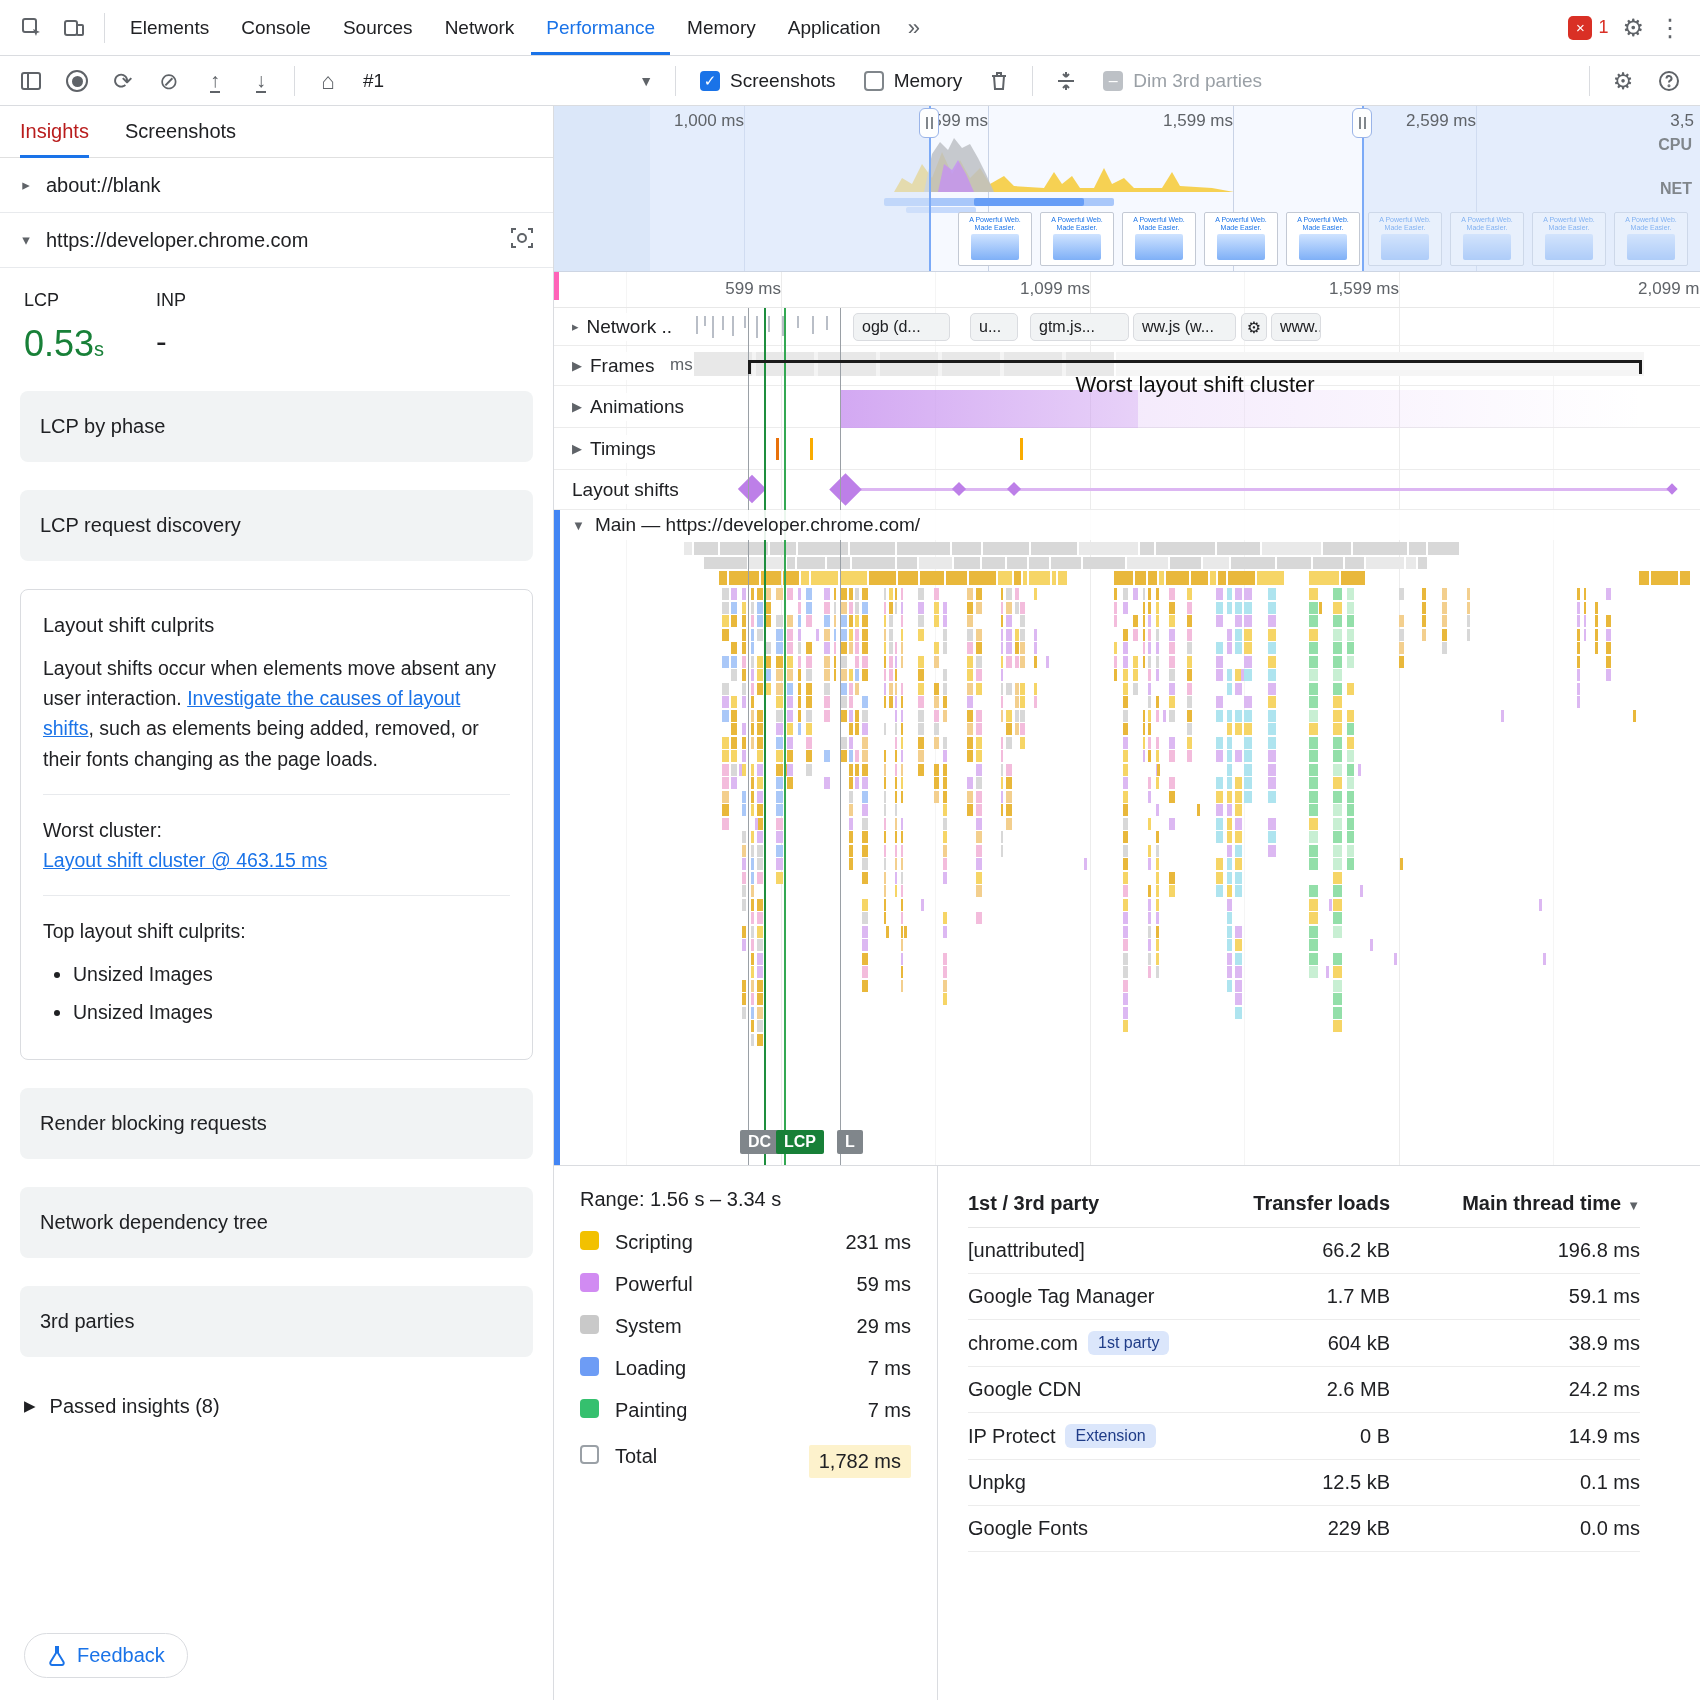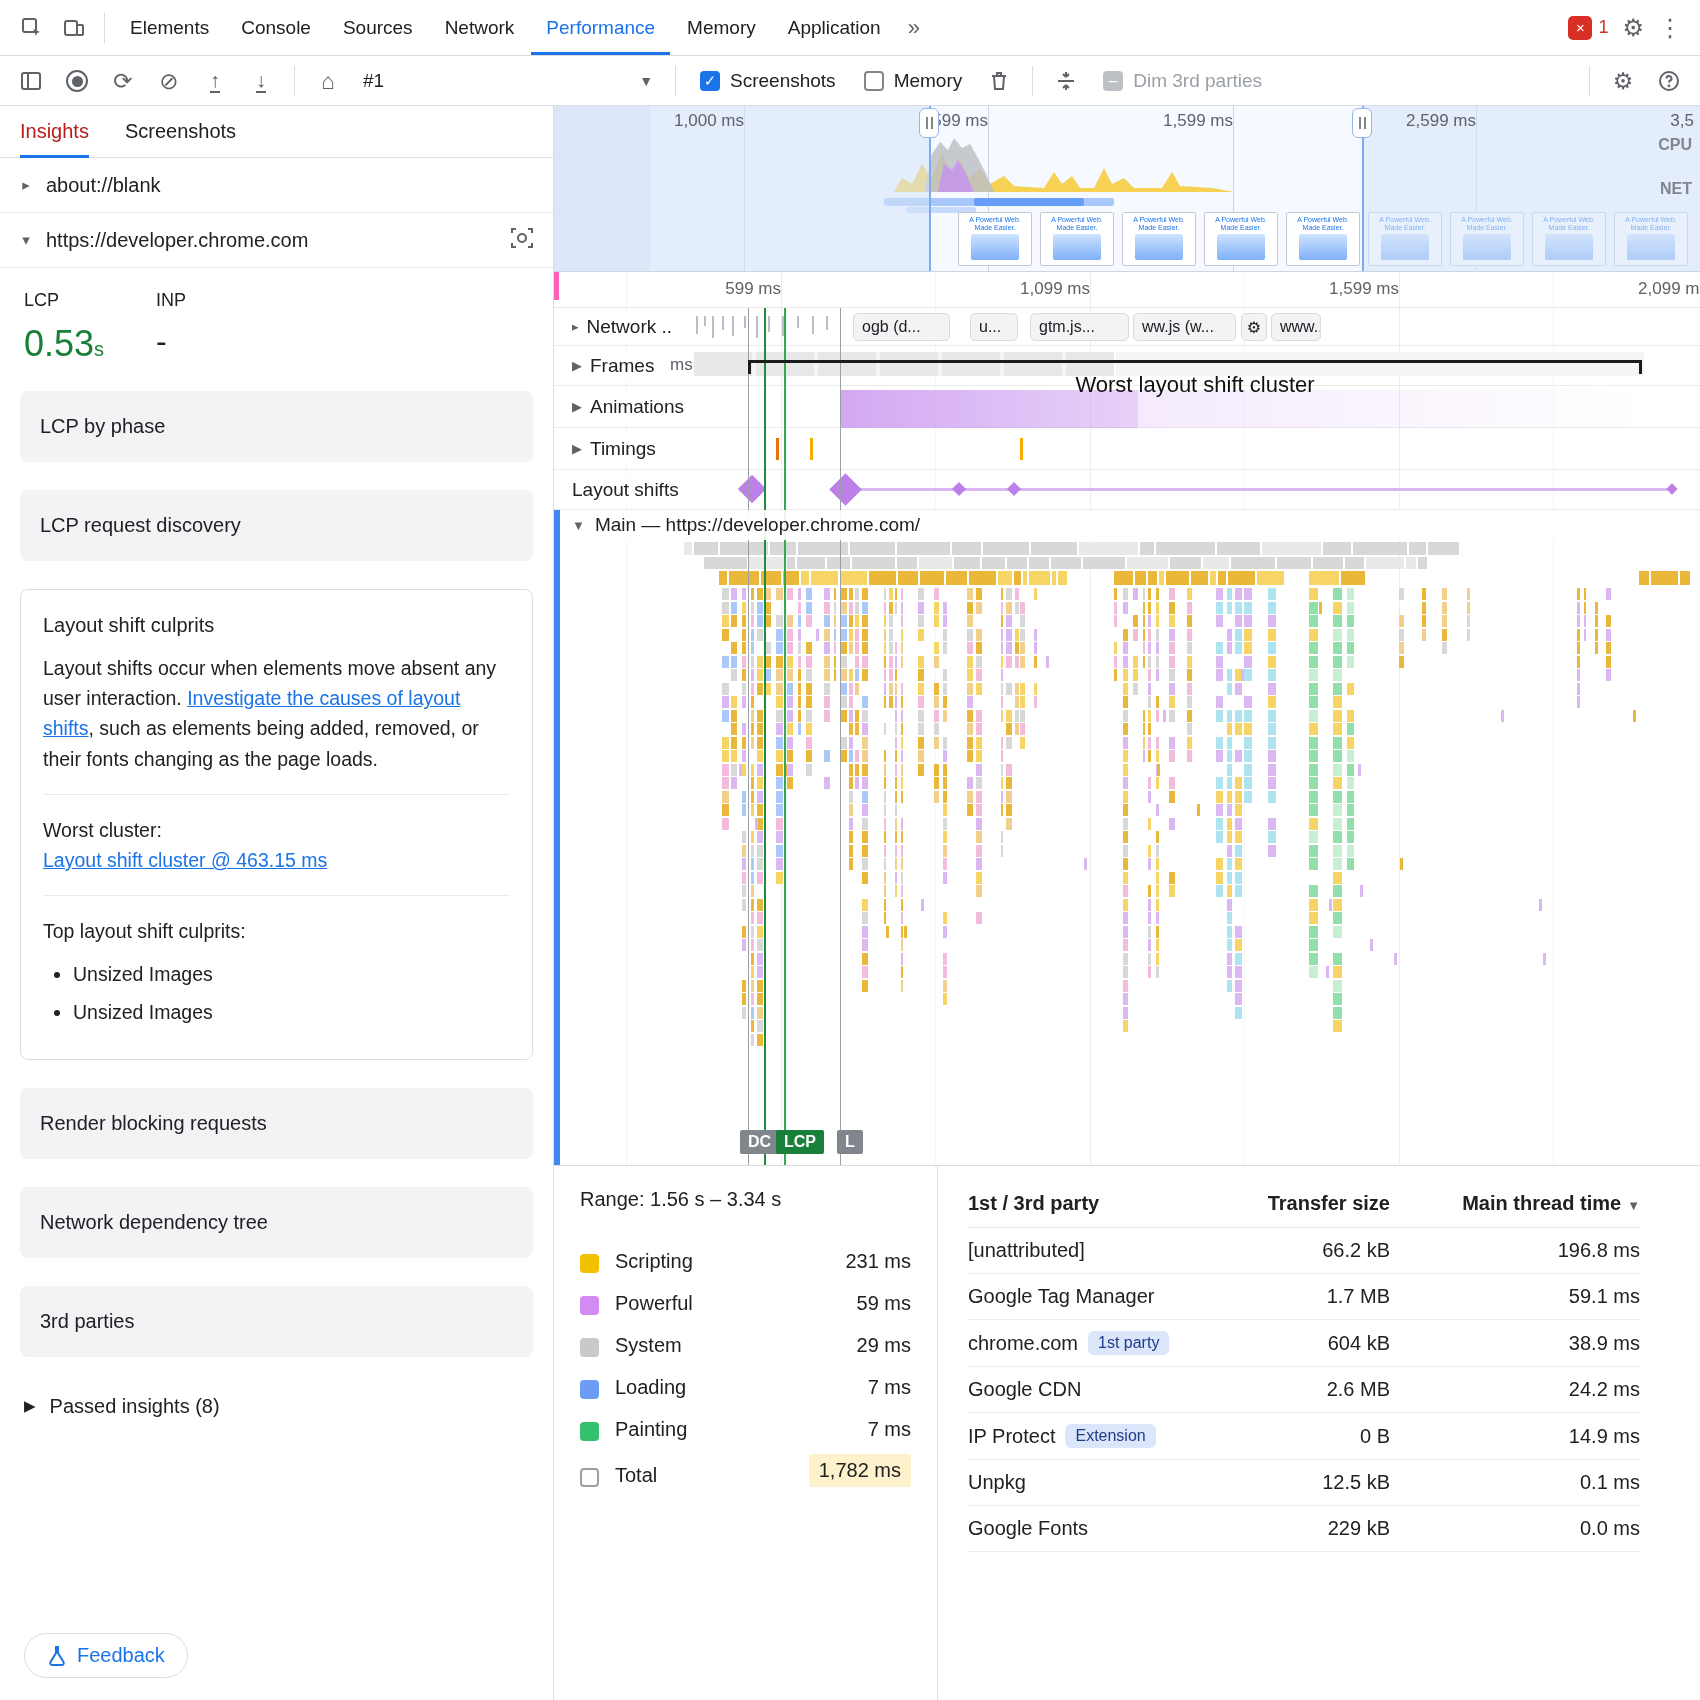--- a/index.html
+++ b/index.html
@@ -113,21 +113,21 @@
 .badge{position:absolute;z-index:10;color:#fff;font-size:16px;font-weight:700;padding:4px 8px;border-radius:2px;line-height:1}
 
 
 .bottom{position:absolute;left:0;right:0;bottom:0;height:535px;border-top:1px solid #dadce0;background:#fff;display:flex;flex-direction:column}
 .btabs{height:50px;border-bottom:1px solid #e0e0e0;display:flex;align-items:center;padding:0 22px;gap:38px;flex:0 0 auto}
 .btab{height:50px;display:flex;align-items:center;font-size:20px;color:#202124}
 .btab.active{color:#1a73e8;box-shadow:inset 0 -3px 0 #1a73e8}
 .bcontent{flex:1;display:flex;min-height:0}
 .bleft{width:384px;flex:0 0 auto;border-right:1px solid #dadce0;padding:22px 26px 0 26px}
 .range{font-size:20px;margin-bottom:20px}
-.lrow{display:flex;align-items:flex-end;height:42px}
+.lrow{display:flex;align-items:flex-start;height:42px}
 .sw{width:19px;height:19px;border-radius:4px;margin-right:16px;flex:0 0 auto}
 .sw.empty{background:#fff;border:2px solid #9aa0a6}
 .llabel{flex:1;font-size:20px}
 .lval{font-size:20px}
 .totalrow{margin-top:4px}
 .tothl{background:#fdf2cc;padding:5px 10px;border-radius:2px}
 .bright{flex:1;padding:14px 60px 0 30px;overflow:hidden}
 table.ptable{width:100%;border-collapse:collapse}
 .ptable th{font-size:20px;font-weight:700;text-align:left;padding:12px 0;border-bottom:1px solid #e6e6e6;white-space:nowrap}
 .ptable th.num,.ptable td.num{text-align:right}
@@ -1481,21 +1481,21 @@
             <span class="sw empty"></span>
             <span class="llabel">Total</span>
             <span class="lval tothl">1,782 ms</span>
           </div>
         </div>
         <div class="bright">
           <table class="ptable">
             <thead>
               <tr>
                 <th>1st / 3rd party</th>
-                <th class="num" style="width:220px">Transfer size</th>
+                <th class="num" style="width:220px">Transfer loads</th>
                 <th class="num" style="width:250px"><span>Main thread time</span><span class="sort">▼</span></th>
               </tr>
             </thead>
             <tbody>
               <tr>
                 <td><span>[unattributed]</span></td>
                 <td class="num">66.2 kB</td>
                 <td class="num">196.8 ms</td>
               </tr>
               <tr>

